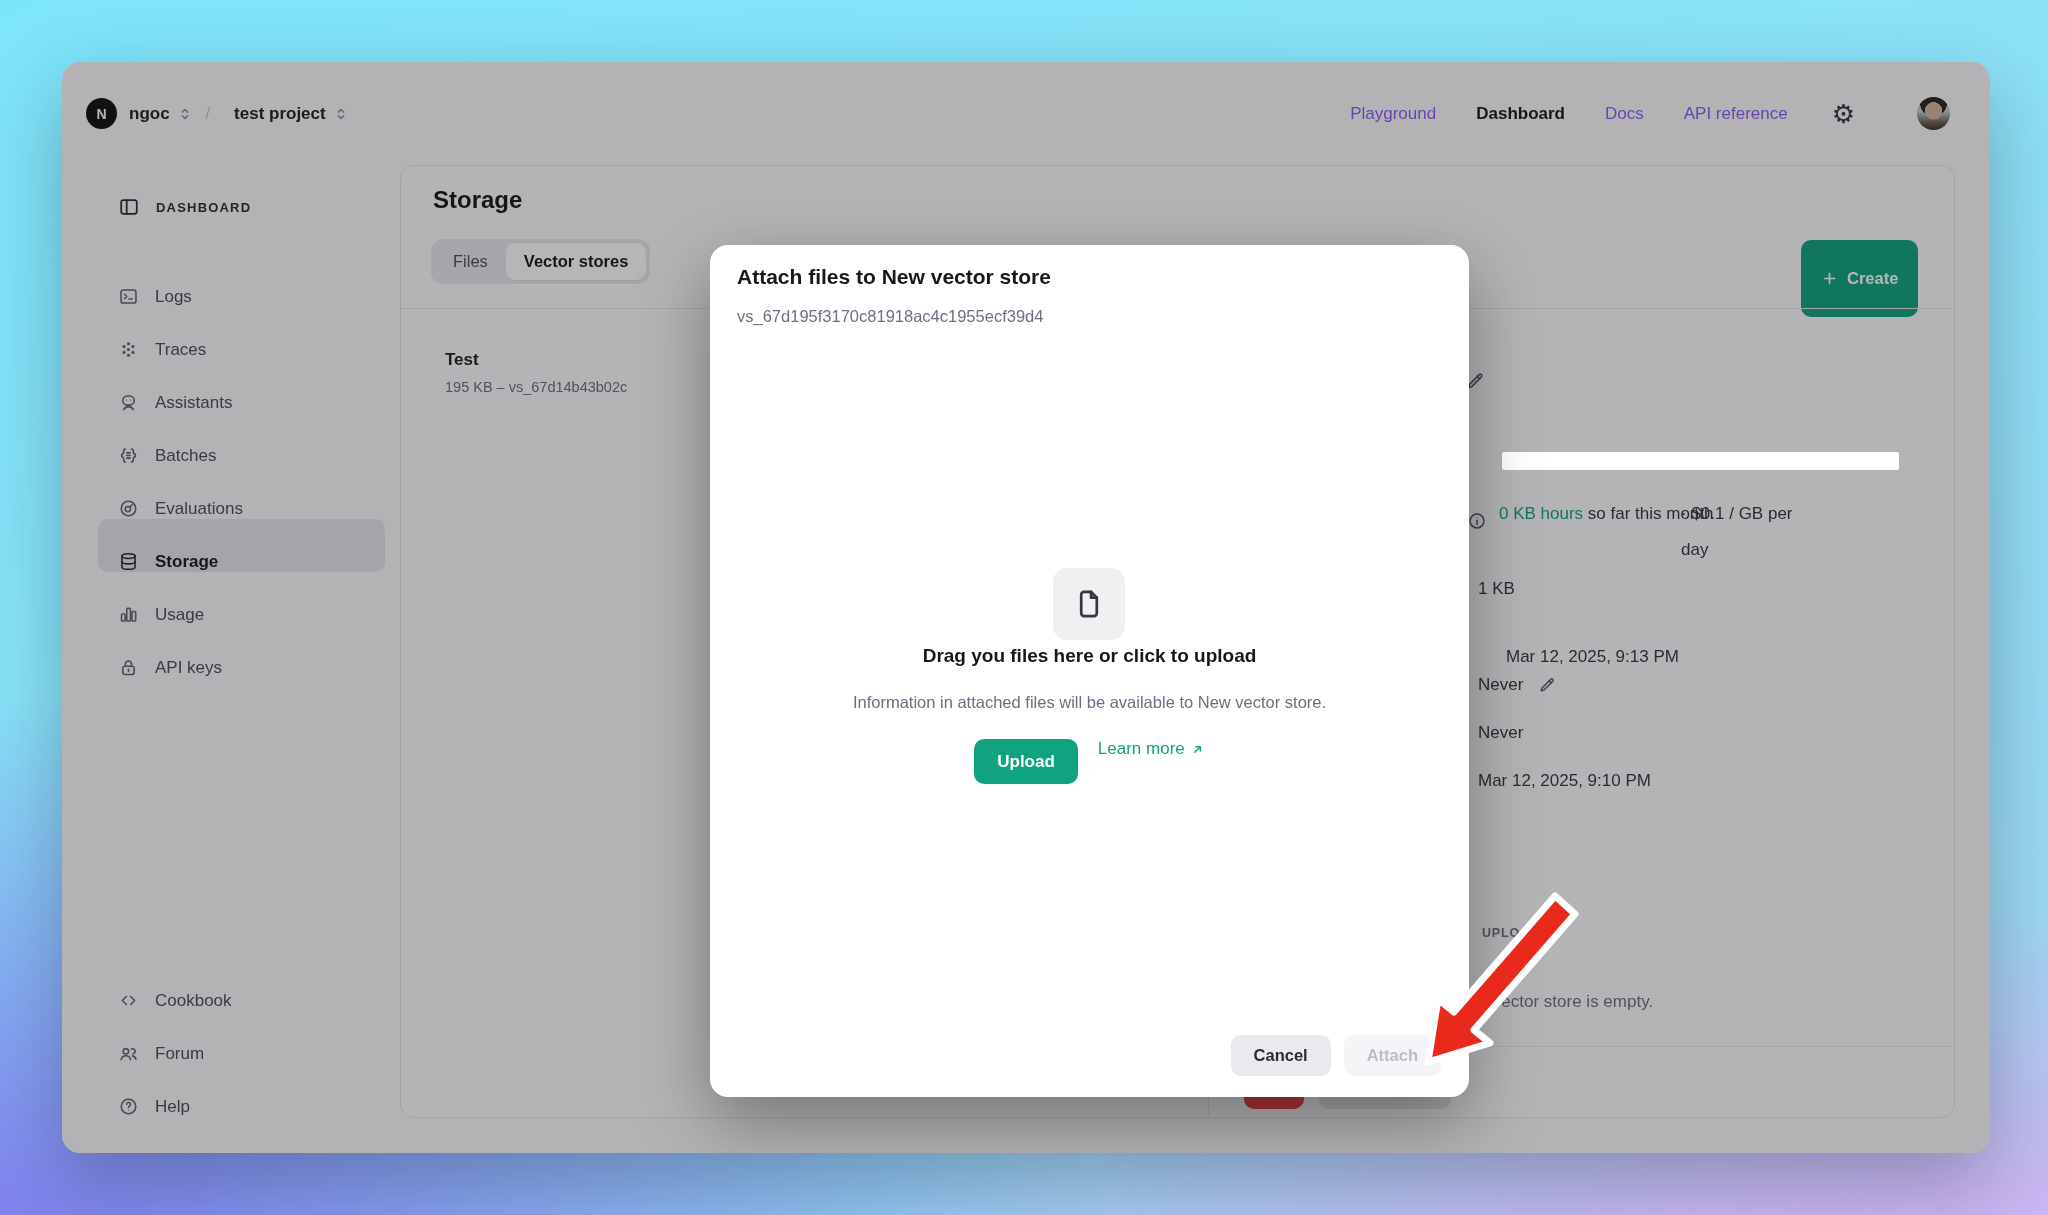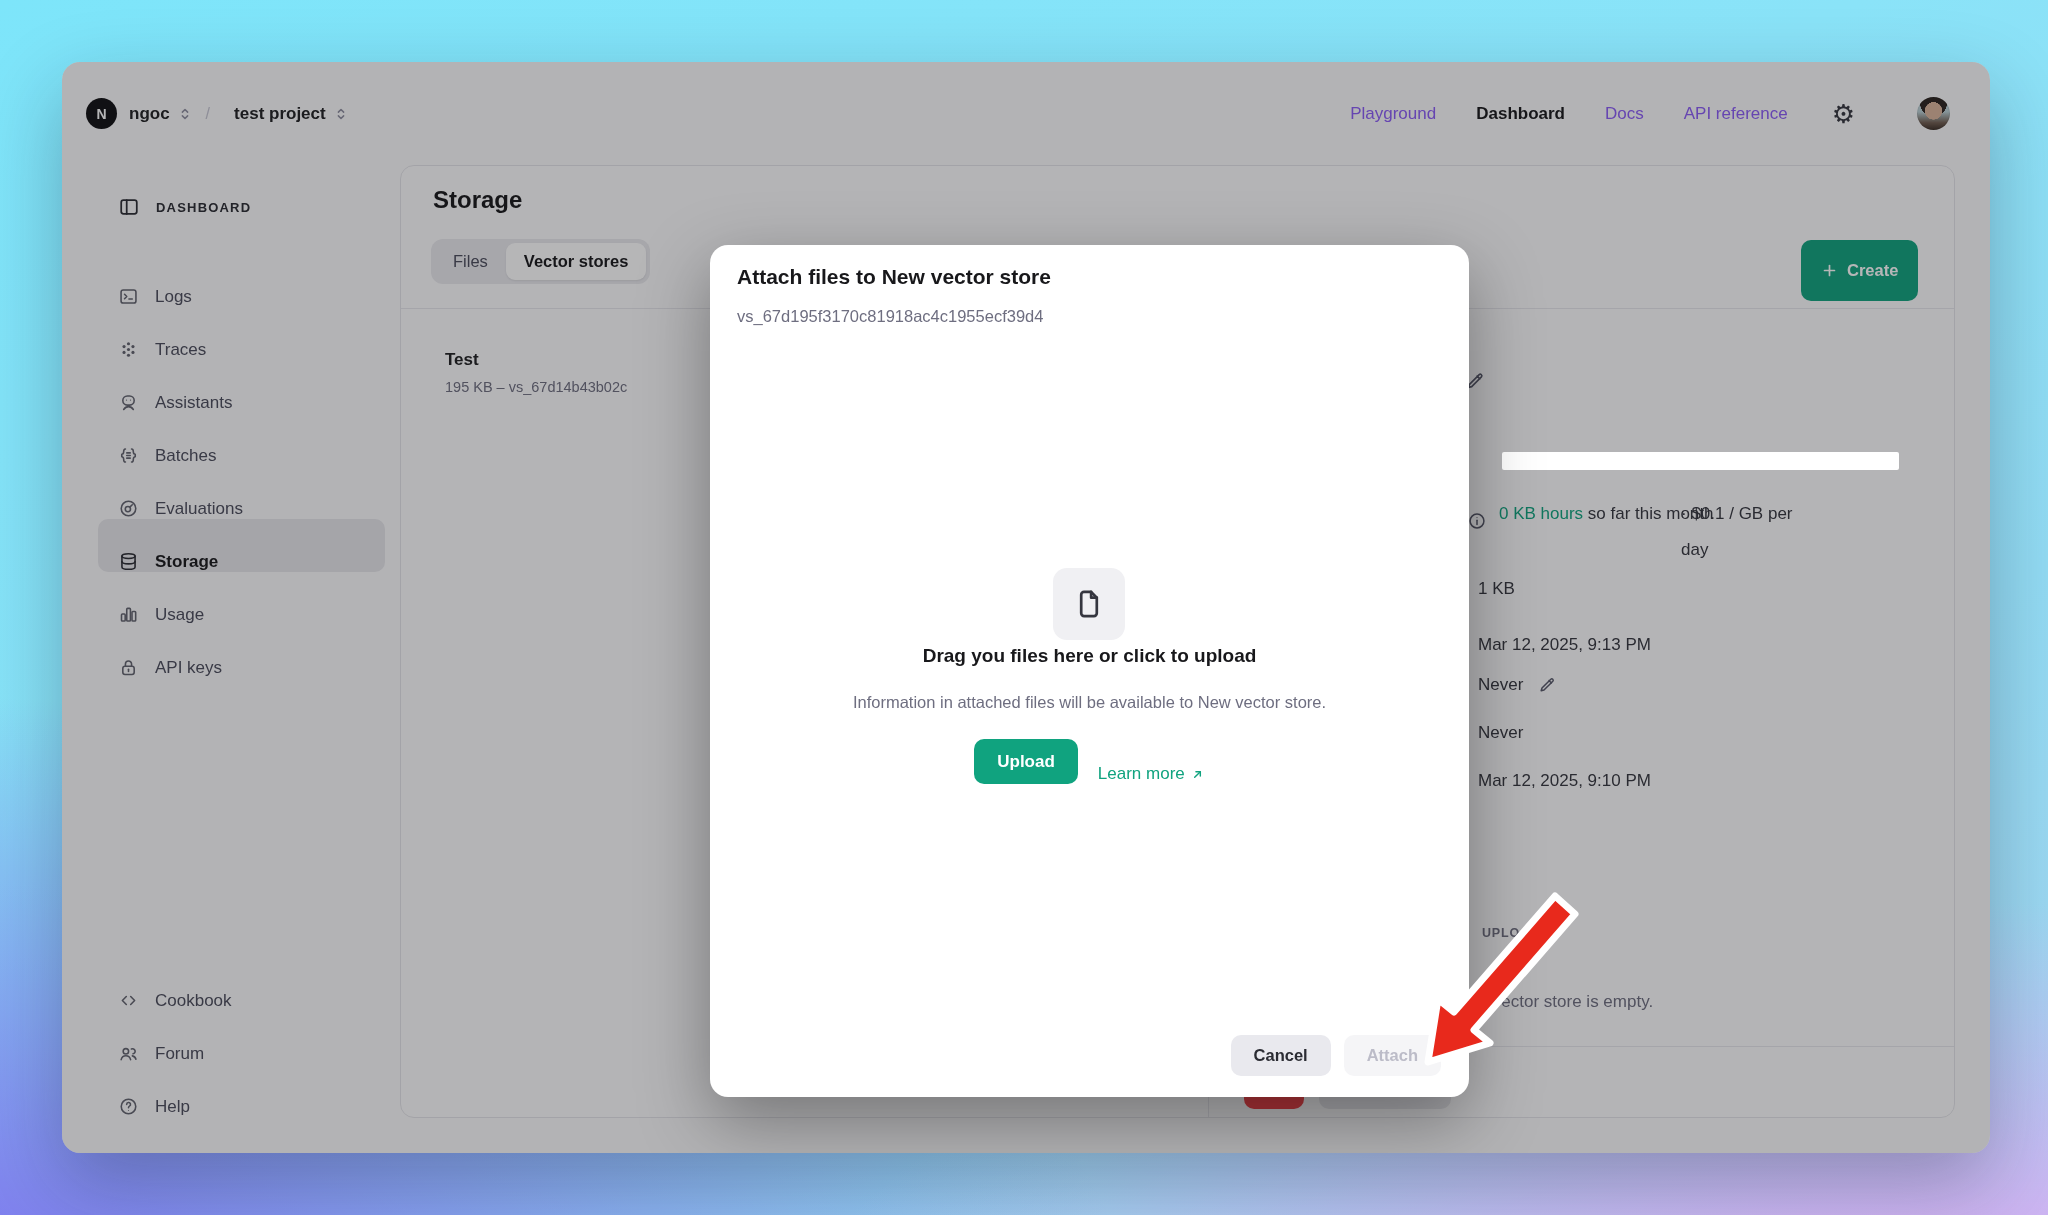--- a/index.html
+++ b/index.html
@@ -48,21 +48,21 @@
   .side-item.active{background:#e6e6eb;color:#18181b;}
   .side-item.active .lbl{font-weight:700;}
   .side-item.active .ic{color:#2b2c33;}
   .side-footer{position:absolute;left:36px;bottom:36px;width:287px;}
   
   .card{position:absolute;left:338px;top:103px;width:1555px;height:953px;background:#fdfdfe;border:1px solid #e4e4e9;border-radius:14px;box-sizing:border-box;}
   .card-title{position:absolute;left:32px;top:20px;font-size:24px;font-weight:700;color:#18181b;}
   .tabs{position:absolute;left:30px;top:73px;display:inline-flex;background:#e9e9ee;border-radius:12px;padding:4px;}
   .tab{padding:9px 18px;border-radius:9px;font-size:16.5px;color:#4b4c5c;cursor:pointer;white-space:nowrap;}
   .tab.active{background:#fff;color:#18181b;font-weight:700;box-shadow:0 1px 2px rgba(0,0,0,.08);}
-  .create-btn{position:absolute;left:1400px;top:74px;height:45px;padding:8px 20px;display:flex;align-items:center;gap:9px;background:#10a37f;color:#fff;border-radius:10px;font-size:16.5px;font-weight:700;cursor:pointer;}
+  .create-btn{position:absolute;left:1400px;top:74px;height:45px;padding:16px 20px;display:flex;align-items:center;gap:9px;background:#10a37f;color:#fff;border-radius:10px;font-size:16.5px;font-weight:700;cursor:pointer;}
   .card-hr{position:absolute;left:0;right:0;top:142px;height:1px;background:#e7e7ec;}
   .vdiv{position:absolute;left:807px;top:142px;bottom:0;width:1px;background:#e7e7ec;}
   .file-row{position:absolute;left:24px;top:172px;width:770px;height:76px;padding:12px 20px;box-sizing:border-box;cursor:pointer;overflow:hidden;}
   .file-row .t{font-size:17px;font-weight:700;color:#202123;}
   .file-row .m{font-size:14.5px;color:#6e6e80;margin-top:9px;white-space:nowrap;}
   
   .dt-heading{position:absolute;left:852px;top:201px;font-size:24px;font-weight:700;color:#18181b;display:flex;align-items:center;gap:18px;white-space:nowrap;}
   .dt-heading .ic{color:#565869;cursor:pointer;}
   .dt-label{position:absolute;width:225px;text-align:right;font-size:17px;color:#6e6e80;white-space:nowrap;}
   .dt-value{position:absolute;left:1077px;font-size:17px;color:#35363f;display:flex;align-items:center;gap:14px;white-space:nowrap;}
@@ -79,21 +79,21 @@
   
   .dim{position:absolute;inset:0;background:rgba(18,18,24,.31);z-index:50;}
   .usage-bar{position:absolute;left:1502px;top:452px;width:397px;height:18px;background:#ffffff;border-radius:2px;z-index:60;}
   .modal{position:absolute;left:648px;top:183px;width:759px;height:852px;background:#fff;border-radius:18px;z-index:100;box-shadow:0 24px 70px rgba(0,0,0,.35);}
   .modal-title{position:absolute;left:27px;top:20px;font-size:21px;font-weight:700;color:#18181b;}
   .modal-id{position:absolute;left:27px;top:62px;font-size:16.5px;color:#6e6e80;}
   .dropzone{position:absolute;left:0;right:0;top:100px;bottom:90px;cursor:pointer;}
   .doc-tile{position:absolute;left:343px;top:323px;width:72px;height:72px;border-radius:14px;background:#f0f0f3;display:flex;align-items:center;justify-content:center;color:#35363f;}
   .drop-title{position:absolute;left:0;right:0;top:400px;text-align:center;font-size:19px;font-weight:700;color:#18181b;}
   .drop-sub{position:absolute;left:0;right:0;top:448px;text-align:center;font-size:16.5px;color:#6e6e80;}
-  .upload-row{position:absolute;left:0;right:0;top:494px;display:flex;align-items:flex-end;justify-content:center;gap:20px;}
+  .upload-row{position:absolute;left:0;right:0;top:494px;display:flex;align-items:flex-start;justify-content:center;gap:20px;}
   .upload-btn{height:45px;padding:0 23px;background:#10a37f;color:#fff;border-radius:10px;font-size:17px;font-weight:700;display:flex;align-items:center;cursor:pointer;}
   .learn-link{display:flex;align-items:center;gap:5px;color:#10a37f;font-size:17px;cursor:pointer;}
   .modal-footer{position:absolute;right:28px;bottom:21px;display:flex;gap:13px;}
   .btn-cancel{height:41px;padding:0 23px;border-radius:10px;background:#e9e9ee;color:#2b2c33;font-size:16.5px;font-weight:700;display:flex;align-items:center;cursor:pointer;}
   .btn-attach{height:41px;padding:0 23px;border-radius:10px;background:#f5f5f7;color:#bcbcc8;font-size:16.5px;font-weight:700;display:flex;align-items:center;cursor:pointer;}
   
   .anno{position:absolute;inset:0;z-index:200;pointer-events:none;}
   .ic{flex:none;}
 </style>
 </head>
@@ -274,21 +274,21 @@
             <line x1="12" y1="11" x2="12" y2="16.2"></line>
             <circle cx="12" cy="7.9" r="0.7" fill="currentColor" stroke="none"></circle>
           </svg>
       </span>
 
       <div class="dt-label" style="right:523px;top:350px;">Usage</div>
       <div class="usage-wrap"><span class="green">0 KB hours</span><span> so far this month</span></div>
       <div class="rate-wrap">· $0.1 / GB per day</div>
 
       <div class="dt-value" style="top:413px;">1 KB</div>
-      <div class="dt-value" style="top:469px;">Mar 12, 2025, 9:13 PM</div>
+      <div class="dt-value" style="top:481px;margin-left:28px;">Mar 12, 2025, 9:13 PM</div>
 
       <div class="dt-label" style="right:523px;top:512px;">Expiration policy</div>
       <div class="dt-value" style="top:509px;">
         <span>Never</span>
         <svg class="ic" width="20" height="20" viewBox="0 0 24 24" fill="none" stroke="#565869" stroke-width="1.8" stroke-linecap="round" stroke-linejoin="round">
             <path d="M14.3 6.7l3 3M5 19l3.4-.9L19 7.5a1.7 1.7 0 0 0-2.4-2.4L6 15.7z"></path>
           </svg>
       </div>
       <div class="dt-value" style="top:557px;">Never</div>
       <div class="dt-value" style="top:605px;">Mar 12, 2025, 9:10 PM</div>

